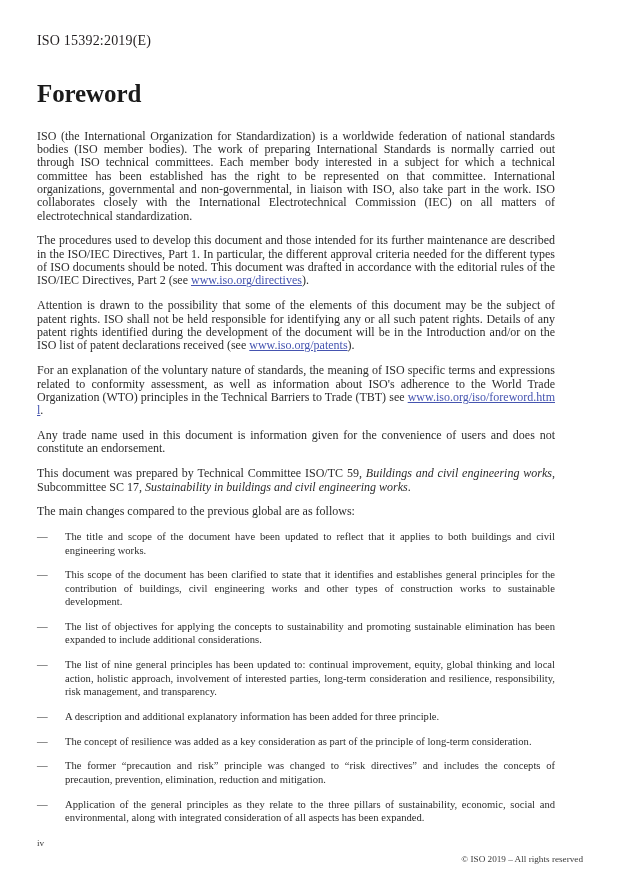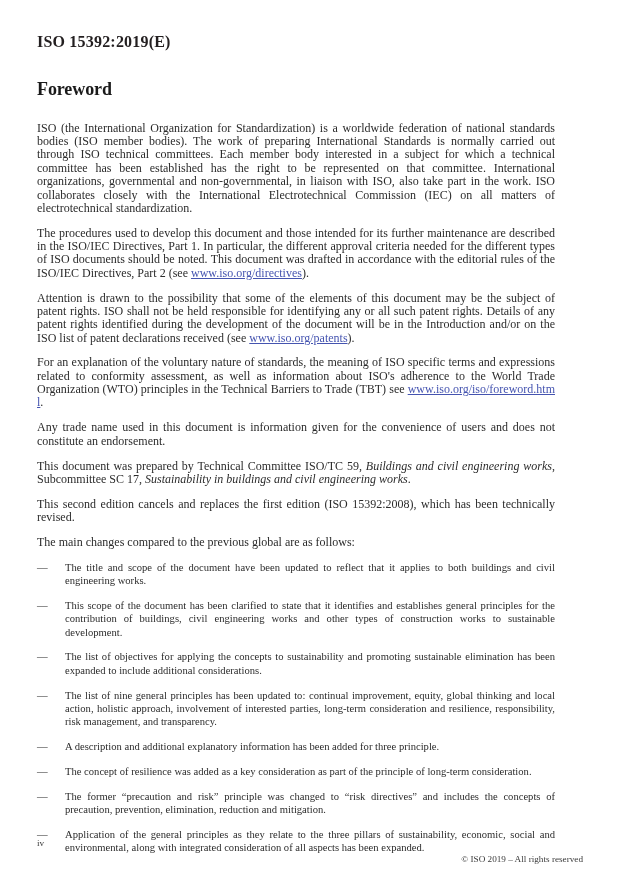--- a/index.html
+++ b/index.html
@@ -18,33 +18,33 @@
   .page {
     position: relative;
     width: 620px;
     height: 876px;
     box-sizing: border-box;
   }
   .running-head {
     position: absolute;
     top: 33px;
     left: 37px;
-    font-size: 16px;
-    font-weight: bold;
+    font-size: 14px;
+    font-weight: normal;
     letter-spacing: 0.2px;
     color: #231f20;
   }
   .content {
     position: absolute;
     top: 80px;
     left: 37px;
     width: 518px;
   }
   h1.foreword-title {
-    font-size: 18px;
+    font-size: 25px;
     font-weight: bold;
     margin: 0 0 22px 0;
     letter-spacing: -0.1px;
     color: #1a1a1a;
     line-height: 1.1;
   }
   p.para {
     font-size: 12px;
     line-height: 13.35px;
     margin: 0 0 11.5px 0;
@@ -121,21 +121,20 @@
     <p class="para"><span>The procedures used to develop this document and those intended for its further maintenance are described in the ISO/IEC Directives, Part 1. In particular, the different approval criteria needed for the different types of ISO documents should be noted. This document was drafted in accordance with the editorial rules of the ISO/IEC Directives, Part 2 (see </span><a class="doclink" href="#">www.iso.org/directives</a><span>).</span></p>
 
     <p class="para"><span>Attention is drawn to the possibility that some of the elements of this document may be the subject of patent rights. ISO shall not be held responsible for identifying any or all such patent rights. Details of any patent rights identified during the development of the document will be in the Introduction and/or on the ISO list of patent declarations received (see </span><a class="doclink" href="#">www.iso.org/patents</a><span>).</span></p>
 
     <p class="para"><span>For an explanation of the voluntary nature of standards, the meaning of ISO specific terms and expressions related to conformity assessment, as well as information about ISO's adherence to the World Trade Organization (WTO) principles in the Technical Barriers to Trade (TBT) see </span><a class="doclink" href="#">www.iso.org/iso/foreword.html</a><span>.</span></p>
 
     <p class="para">Any trade name used in this document is information given for the convenience of users and does not constitute an endorsement.</p>
 
     <p class="para"><span>This document was prepared by Technical Committee ISO/TC 59, </span><i>Buildings and civil engineering works</i><span>, Subcommittee SC 17, </span><i>Sustainability in buildings and civil engineering works</i><span>.</span></p>
 
-    <p class="para">This second edition cancels and replaces the first edition (ISO 15392:2008), which has been technically revised.</p>
 
     <p class="para">The main changes compared to the previous global are as follows:</p>
 
     <ul class="dash-list">
       <li>
           <span class="dash">—</span>
           <span class="li-text">The title and scope of the document have been updated to reflect that it applies to both buildings and civil engineering works.</span>
         </li>
       <li>
           <span class="dash">—</span>

